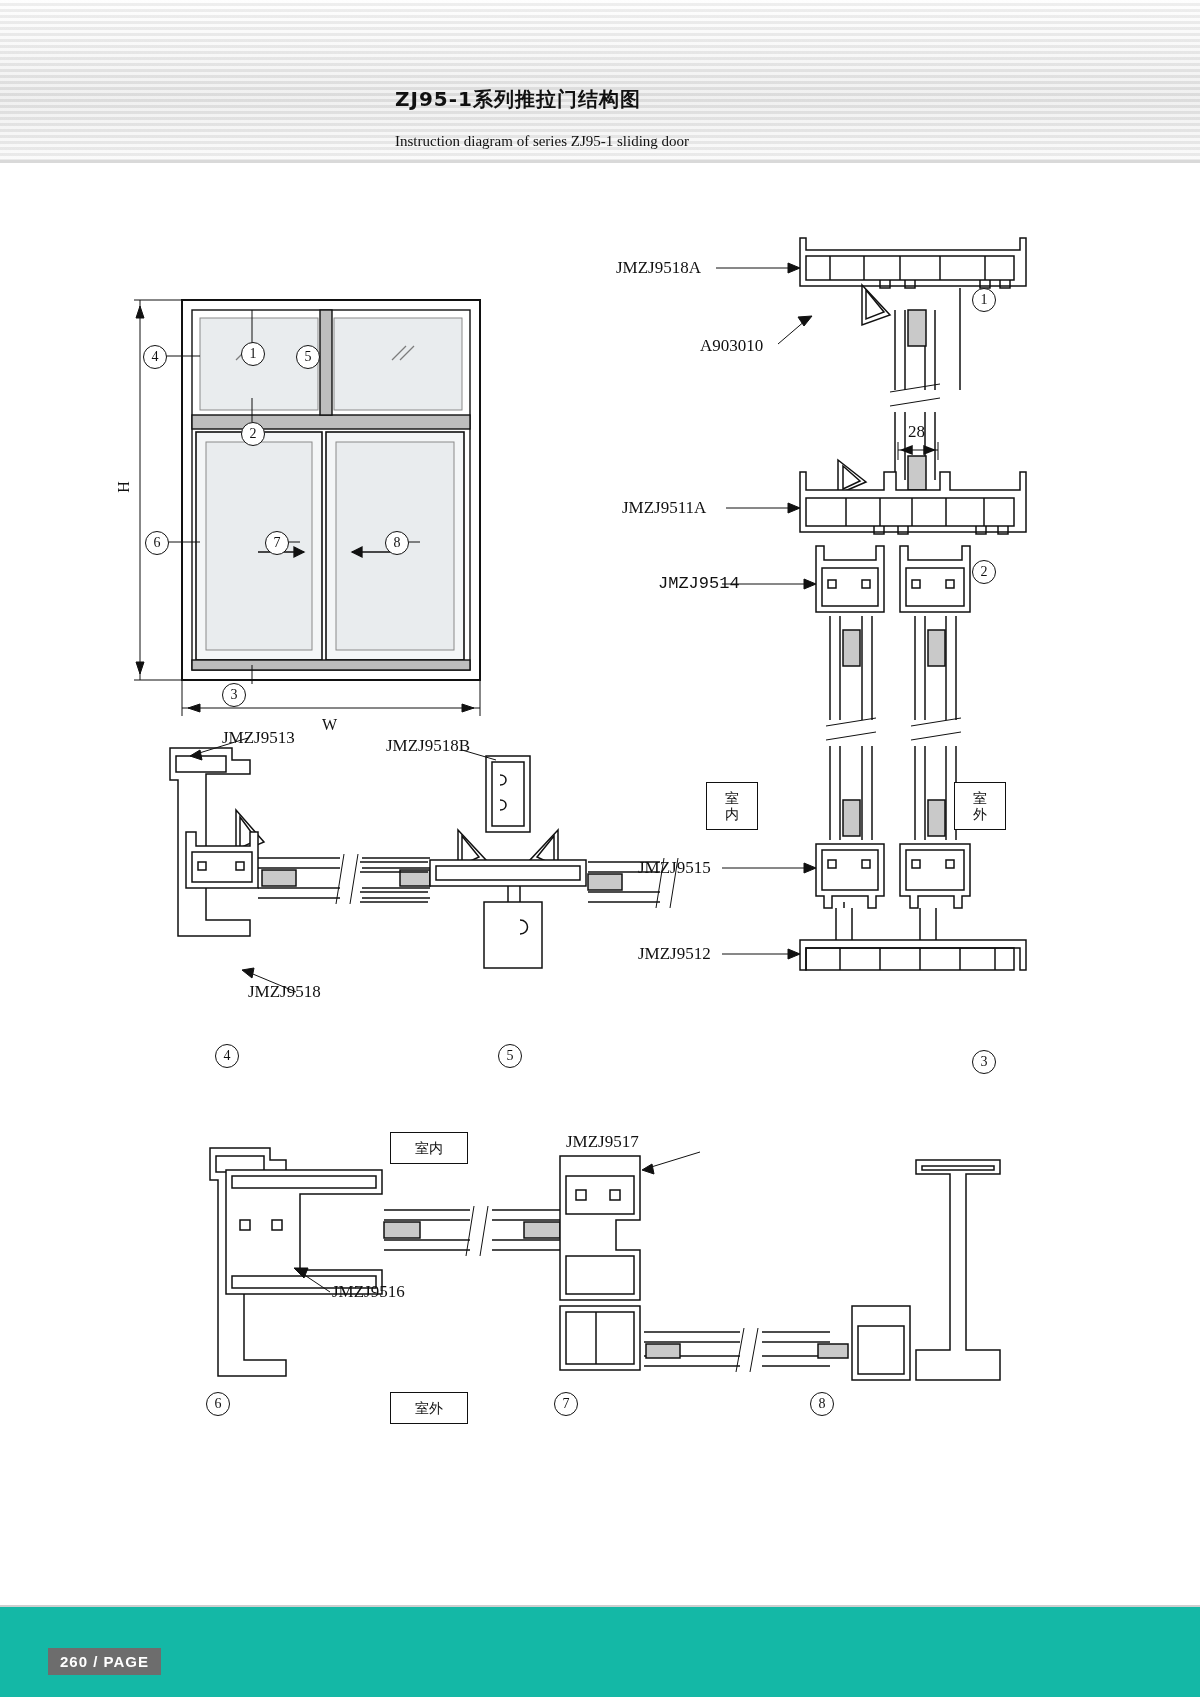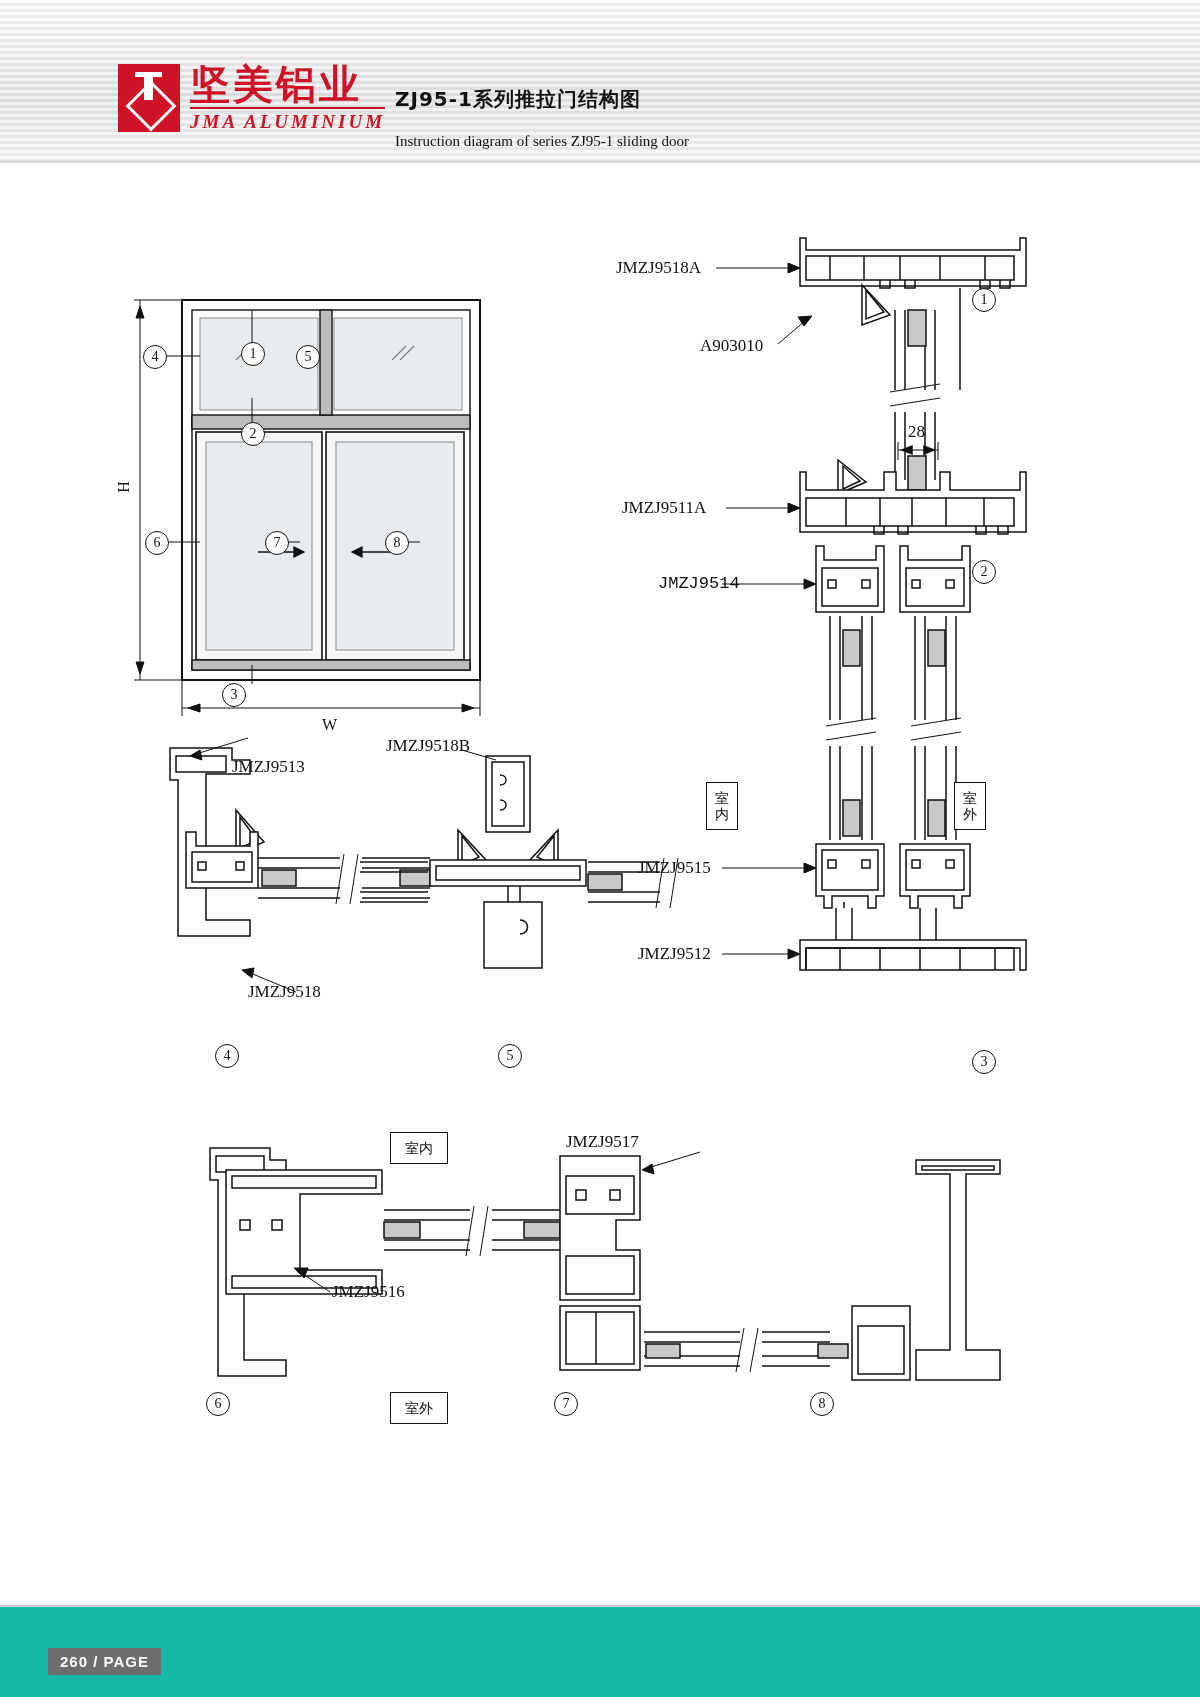--- a/index.html
+++ b/index.html
@@ -85,43 +85,32 @@
   }
   .circlenum{
     position:absolute; width:22px; height:22px; border:1.4px solid #111; border-radius:50%;
     font-family:"Liberation Serif", serif; font-size:14px; color:#111;
     display:flex; align-items:center; justify-content:center; background:#fff;
   }
   .boxcn{
     position:absolute; border:1.4px solid #111; background:#fff;
     font-family:"DejaVu Sans", sans-serif; font-size:14px; color:#111;
     display:flex; align-items:center; justify-content:center; line-height:16px;
-    text-align:center; padding:2px 3px;
+    text-align:center; padding:2px 13px;
   }
   .dimlabel{
     position:absolute; font-family:"Liberation Serif", serif; font-size:16px; color:#111;
   }
 </style>
 </head>
 <body>
 
 <div id="header">
   <div class="stripes"></div>
 
-  <div id="logo-block">
-    <div id="logo-mark">
-      <div class="bar"></div>
-      <div class="cap"></div>
-      <div class="diamond"></div>
-    </div>
-    <div id="logo-text">
-      <div id="logo-cn">坚美铝业</div>
-      <div id="logo-en">JMA ALUMINIUM</div>
-    </div>
-  </div>
 
   <div id="title-block">
     <div id="title-cn">ZJ95-1系列推拉门结构图</div>
     <div id="title-en">Instruction diagram of series ZJ95-1 sliding door</div>
   </div>
 </div>
 
 <div id="sheet">
 
   <svg class="draw" width="1200" height="1447" viewBox="0 0 1200 1447">
@@ -468,21 +457,21 @@
   <div class="lbl" style="left:638px; top:784px;">JMZJ9512</div>
   <div class="lbl" style="left:908px; top:262px;">28</div>
 
   <div class="circlenum" style="left:972px; top:128px;">1</div>
   <div class="circlenum" style="left:972px; top:400px;">2</div>
   <div class="circlenum" style="left:972px; top:890px;">3</div>
 
   <div class="boxcn" style="left:706px; top:622px; width:24px; height:42px;">室内</div>
   <div class="boxcn" style="left:954px; top:622px; width:24px; height:42px;">室外</div>
 
-  <div class="lbl" style="left:232px; top:568px;margin-top:29px;">JMZJ9513</div>
+  <div class="lbl" style="left:222px; top:568px;">JMZJ9513</div>
   <div class="lbl" style="left:248px; top:822px;">JMZJ9518</div>
   <div class="lbl" style="left:386px; top:576px;">JMZJ9518B</div>
 
   <div class="circlenum" style="left:215px; top:884px;">4</div>
   <div class="circlenum" style="left:498px; top:884px;">5</div>
 
   <div class="boxcn" style="left:390px; top:972px; width:50px; height:26px;">室内</div>
   <div class="boxcn" style="left:390px; top:1232px; width:50px; height:26px;">室外</div>
   <div class="lbl" style="left:566px; top:972px;">JMZJ9517</div>
   <div class="lbl" style="left:332px; top:1122px;">JMZJ9516</div>

